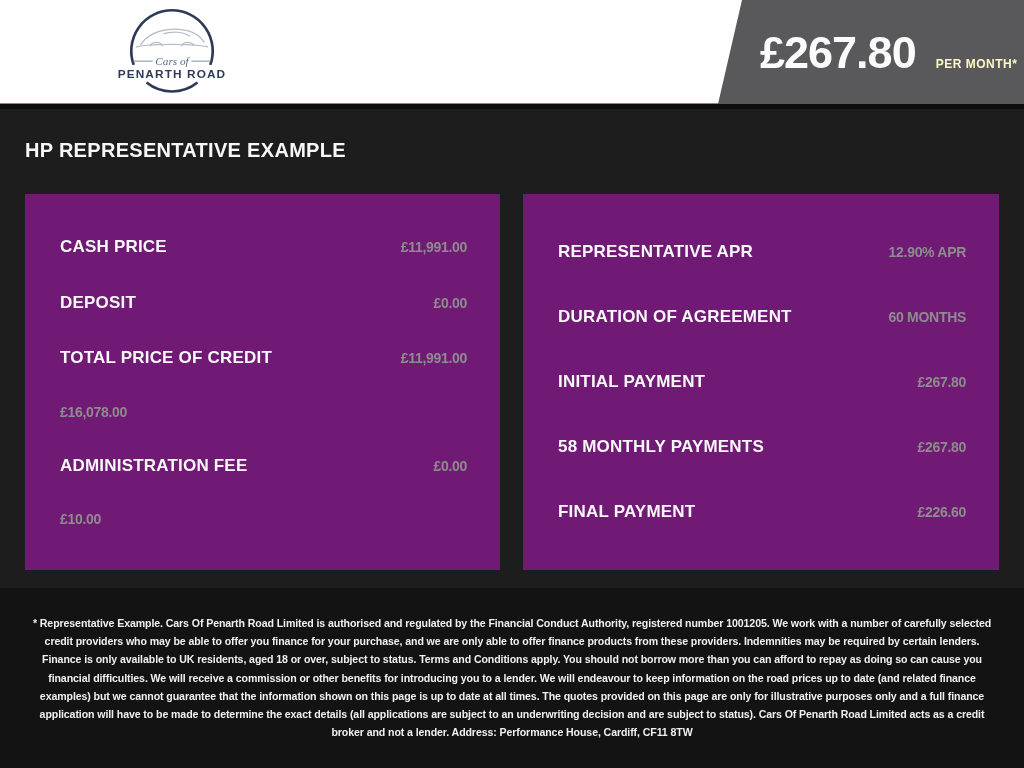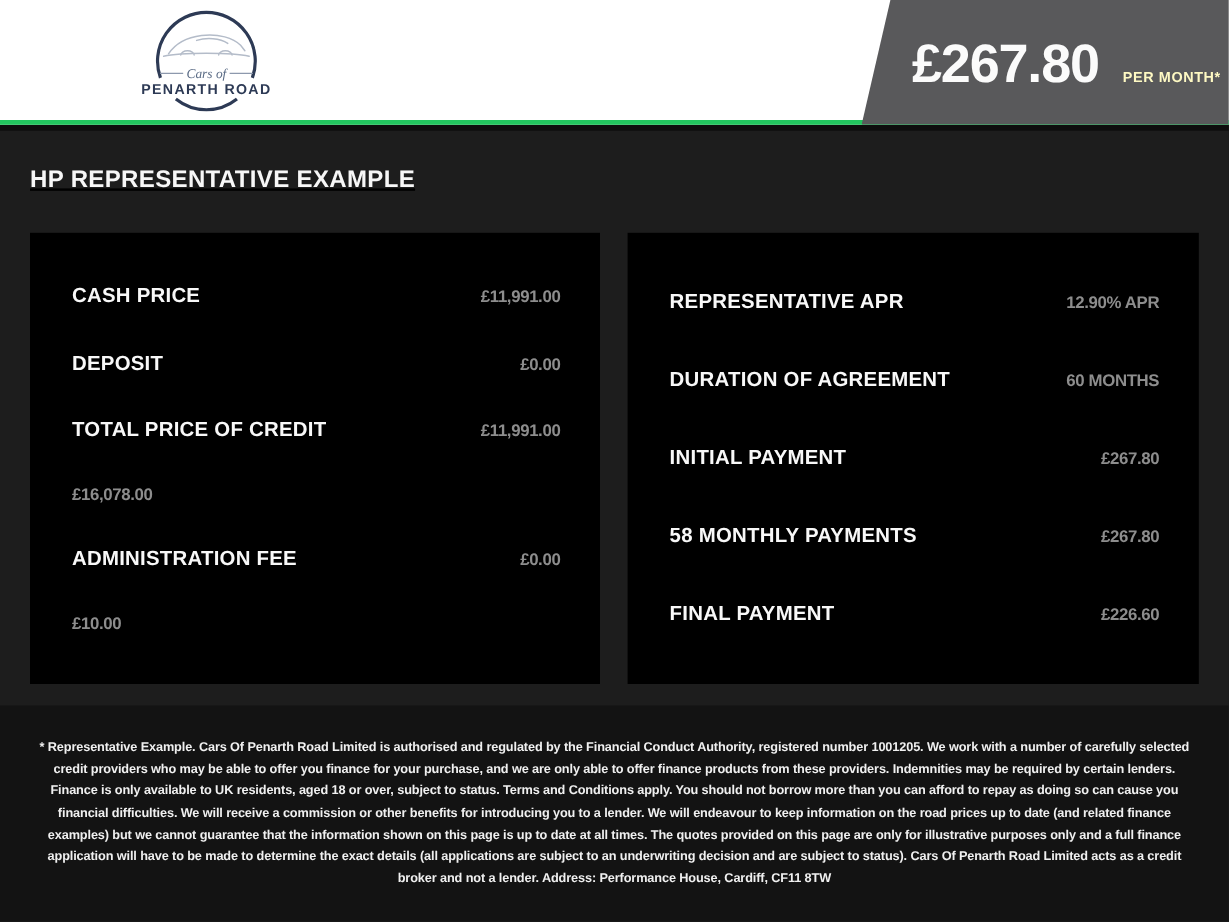--- a/index.html
+++ b/index.html
@@ -9,21 +9,21 @@
     background: #1d1d1d;
     display: flex;
     flex-direction: column;
   }
 
   
   .header {
     position: relative;
     height: 104px;
     background: #ffffff;
-    border-bottom: 4px solid #22c55e;
+    border-bottom: 1px solid #22c55e;
     flex: 0 0 auto;
   }
   .logo {
     position: absolute;
     left: 116px;
     top: 8px;
     width: 112px;
     height: 90px;
     cursor: pointer;
   }
@@ -63,36 +63,35 @@
     background: #0d0d0d;
     flex: 0 0 auto;
   }
 
   
   .main {
     height: 479px;
     background: #1d1d1d;
     padding: 0 25px;
     flex: 0 0 auto;
-    text-decoration: underline;
   }
   .page-title {
     margin-top: 30px;
     color: #f7f7f7;
     font-size: 20px;
     font-weight: 700;
     letter-spacing: 0.3px;
   }
   .panels {
     display: flex;
     gap: 23px;
     margin-top: 32px;
   }
   .panel {
-    background: #000000;
+    background: #701a75;
     height: 376px;
     padding: 25px 33px 25px 35px;
     display: flex;
     flex-direction: column;
     justify-content: space-between;
   }
   .panel-left  { width: 475px; }
   .panel-right { width: 476px; }
   .frow {
     display: flex;

